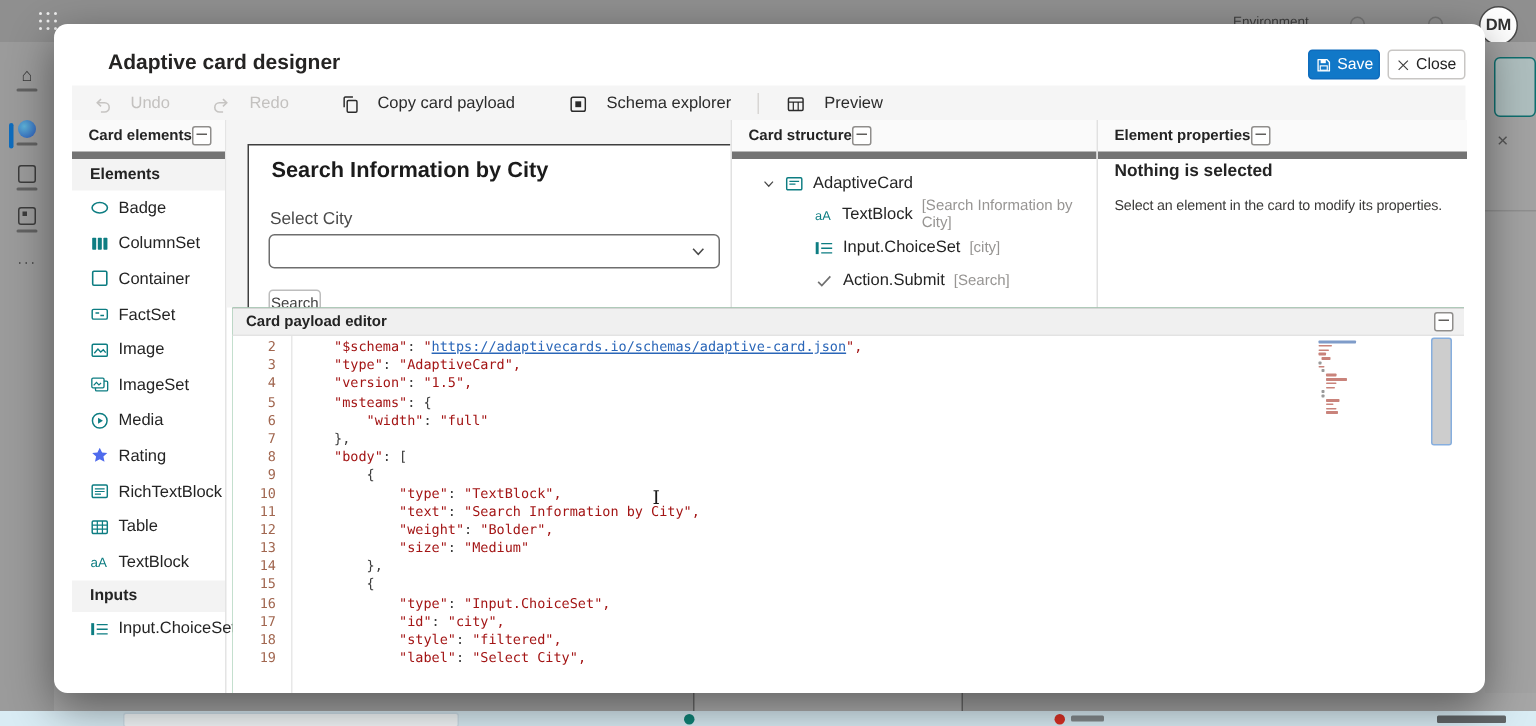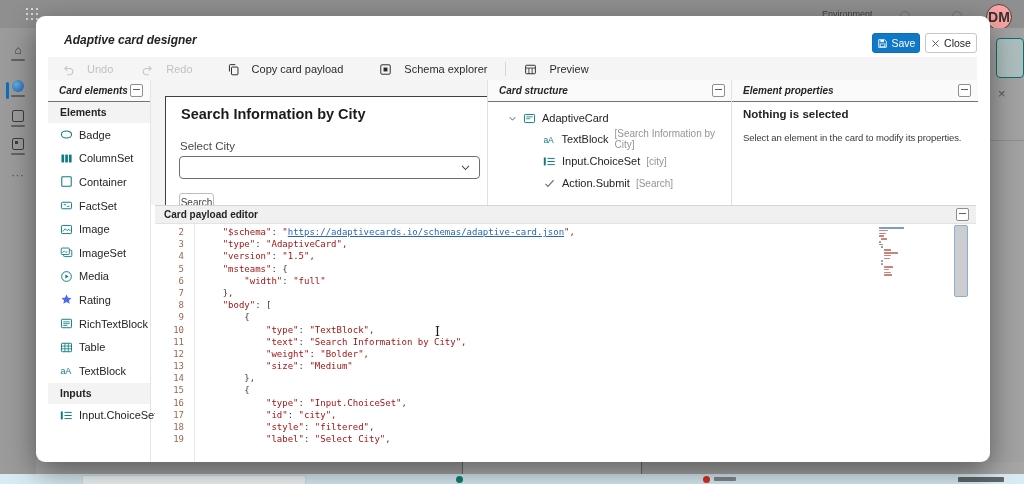--- a/index.html
+++ b/index.html
@@ -8,22 +8,22 @@
 
   
   .topbar{position:absolute;left:0;top:0;width:1024px;height:28px;background:#8f8f8f;}
   .waffle{position:absolute;left:26px;top:8px;width:13px;height:13px;cursor:pointer;}
   .waffle i{position:absolute;left:0;top:0;width:2px;height:2px;background:#efefef;border-radius:50%;
     box-shadow:5px 0 0 #efefef,10px 0 0 #efefef,0 5px 0 #efefef,5px 5px 0 #efefef,10px 5px 0 #efefef,
                0 10px 0 #efefef,5px 10px 0 #efefef,10px 10px 0 #efefef;}
   .env-label{position:absolute;left:822px;top:9px;font-size:9px;color:#3d3d3d;}
   .top-glyph{position:absolute;top:11px;width:8px;height:8px;border:1px solid #5d5d5d;border-radius:50%;opacity:.55;}
   .tg1{left:900px;} .tg2{left:952px;}
-  .avatar{position:absolute;left:986px;top:4px;width:24px;height:24px;border-radius:50%;background:#fca5a5;
-          border:1.5px solid #4a4a4a;color:#333;font-size:14px;font-weight:bold;display:flex;align-items:center;justify-content:center;}
+  .avatar{position:absolute;left:986px;top:4px;width:24px;height:24px;border-radius:50%;background:#ffffff;
+          border:1.5px solid #4a4a4a;color:#333;font-size:11px;font-weight:bold;display:flex;align-items:center;justify-content:center;}
 
   .leftrail{position:absolute;left:0;top:28px;width:36px;height:456px;background:#9b9b9b;}
   .rail-item{position:absolute;left:0;width:36px;display:flex;flex-direction:column;align-items:center;gap:3px;cursor:pointer;}
   .home-glyph{font-size:12px;line-height:12px;color:#393939;}
   .agents-glyph{width:12px;height:12px;border-radius:50%;background:radial-gradient(circle at 35% 35%,#5fb4d9,#2a56b8);}
   .sq-glyph{width:10px;height:10px;border:1.4px solid #3c3c3c;border-radius:2px;}
   .sq-glyph.dot{position:relative;} .sq-glyph.dot::after{content:"";position:absolute;left:2px;top:2px;width:3px;height:3px;background:#3c3c3c;}
   .rail-item .lbl{width:14px;height:2px;background:#4a4a4a;border-radius:1px;opacity:.7;}
   .rail-item.more{font-size:10px;color:#3c3c3c;letter-spacing:1px;}
   .rail-sel{position:absolute;left:6px;top:54px;width:2.5px;height:17px;background:#0f6cbd;border-radius:2px;}
@@ -37,38 +37,38 @@
   .taskbar{position:absolute;left:0;top:474px;width:1024px;height:10px;background:#d9ecf4;}
   .tb-search{position:absolute;left:82px;top:1px;width:222px;height:8px;background:#f4f8fa;border:1px solid #cfe0ea;border-radius:2px;}
   .tb-dot{position:absolute;top:1.5px;width:7px;height:7px;border-radius:50%;}
   .tb-dot.teal{left:456px;background:#0e8377;} .tb-dot.red{left:703px;background:#d93025;}
   .tb-smudge{position:absolute;left:714px;top:3px;width:22px;height:4px;background:#555;opacity:.65;border-radius:1px;}
   .tb-clock{position:absolute;left:958px;top:2.5px;width:46px;height:5px;background:#3a3a3a;opacity:.75;border-radius:1px;}
 
   
   .dialog{position:absolute;left:36px;top:16px;width:954px;height:446px;background:#fff;border-radius:9px;
           box-shadow:0 10px 30px rgba(0,0,0,.45);overflow:hidden;}
-  .dlg-title{position:absolute;left:28px;top:17px;font-size:12px;font-weight:bold;color:#252423;font-style:italic;}
+  .dlg-title{position:absolute;left:36px;top:17px;font-size:14px;font-weight:bold;color:#252423;}
   .btn-save{position:absolute;left:836px;top:17px;width:48px;height:20px;background:#1178c8;border:1px solid #0f6cbd;
             border-radius:3px;color:#fff;font-size:10.5px;display:flex;align-items:center;justify-content:center;gap:4px;
             font-family:"Liberation Sans",sans-serif;cursor:pointer;padding:0;}
   .btn-close{position:absolute;left:889px;top:17px;width:52px;height:20px;background:#fff;border:1px solid #c8c6c4;
              border-radius:3px;color:#242424;font-size:10.5px;display:flex;align-items:center;justify-content:center;gap:4px;
              font-family:"Liberation Sans",sans-serif;cursor:pointer;padding:0;}
   .toolbar{position:absolute;left:12px;top:41px;width:929px;height:24px;background:#f5f5f5;display:flex;align-items:center;}
   .tb-item{display:flex;align-items:center;gap:12px;font-size:11px;color:#2b2b2b;cursor:pointer;}
   .tb-item.disabled{color:#c3c1bf;cursor:default;}
   .tb-div{width:1px;height:14px;background:#d8d6d4;margin-left:18px;}
 
   .i{display:inline-block;width:13px;height:13px;line-height:0;}
   .i svg{width:100%;height:100%;}
   .chev{width:11px;height:11px;} .chev-sm{width:9px;height:9px;}
 
   .panel{position:absolute;top:64px;background:#fff;}
-  .p-head{height:21px;display:flex;align-items:center;justify-content:space-between;padding:0 7px 0 11px;background:#fafafa;border-bottom:1px solid #737373;font-style:italic;}
+  .p-head{height:21px;display:flex;align-items:center;padding:0 7px 0 11px;background:#fafafa;border-bottom:5px solid #737373;}
   .p-head-lbl{font-size:10px;font-weight:bold;color:#242424;}
   .mini{width:11px;height:11px;border:1px solid #908e8c;border-radius:2px;position:relative;cursor:pointer;background:#fff;flex:none;}
   .mini::after{content:"";position:absolute;left:2px;right:2px;top:4px;height:1px;background:#605e5c;}
 
   .elements-panel{left:12px;width:102px;height:382px;border-right:1px solid #e4e4e4;}
   .sec-head{height:21px;line-height:21px;background:#f3f3f3;font-size:10.5px;font-weight:bold;color:#242424;padding-left:12px;}
   .el-item{height:23.6px;display:flex;align-items:center;gap:6px;padding-left:12px;font-size:11px;color:#242424;cursor:pointer;}
   .el-item .i{flex:none;}
 
   .canvas{position:absolute;left:115px;top:64px;width:336px;height:125px;background:#f4f4f4;overflow:hidden;}

